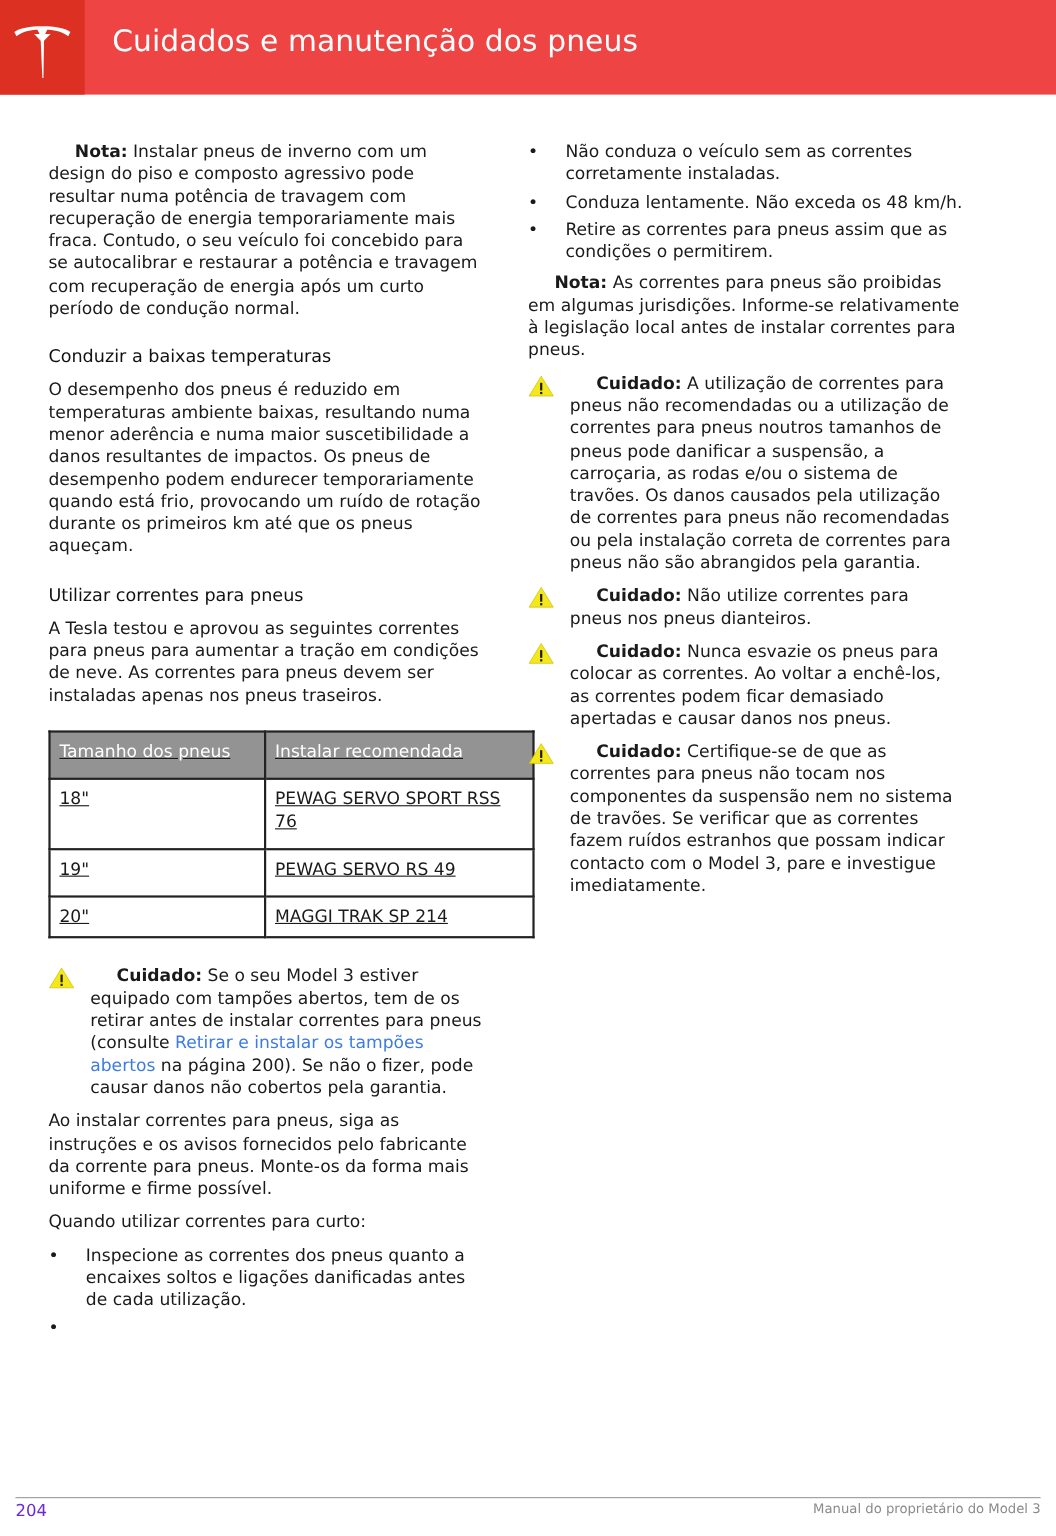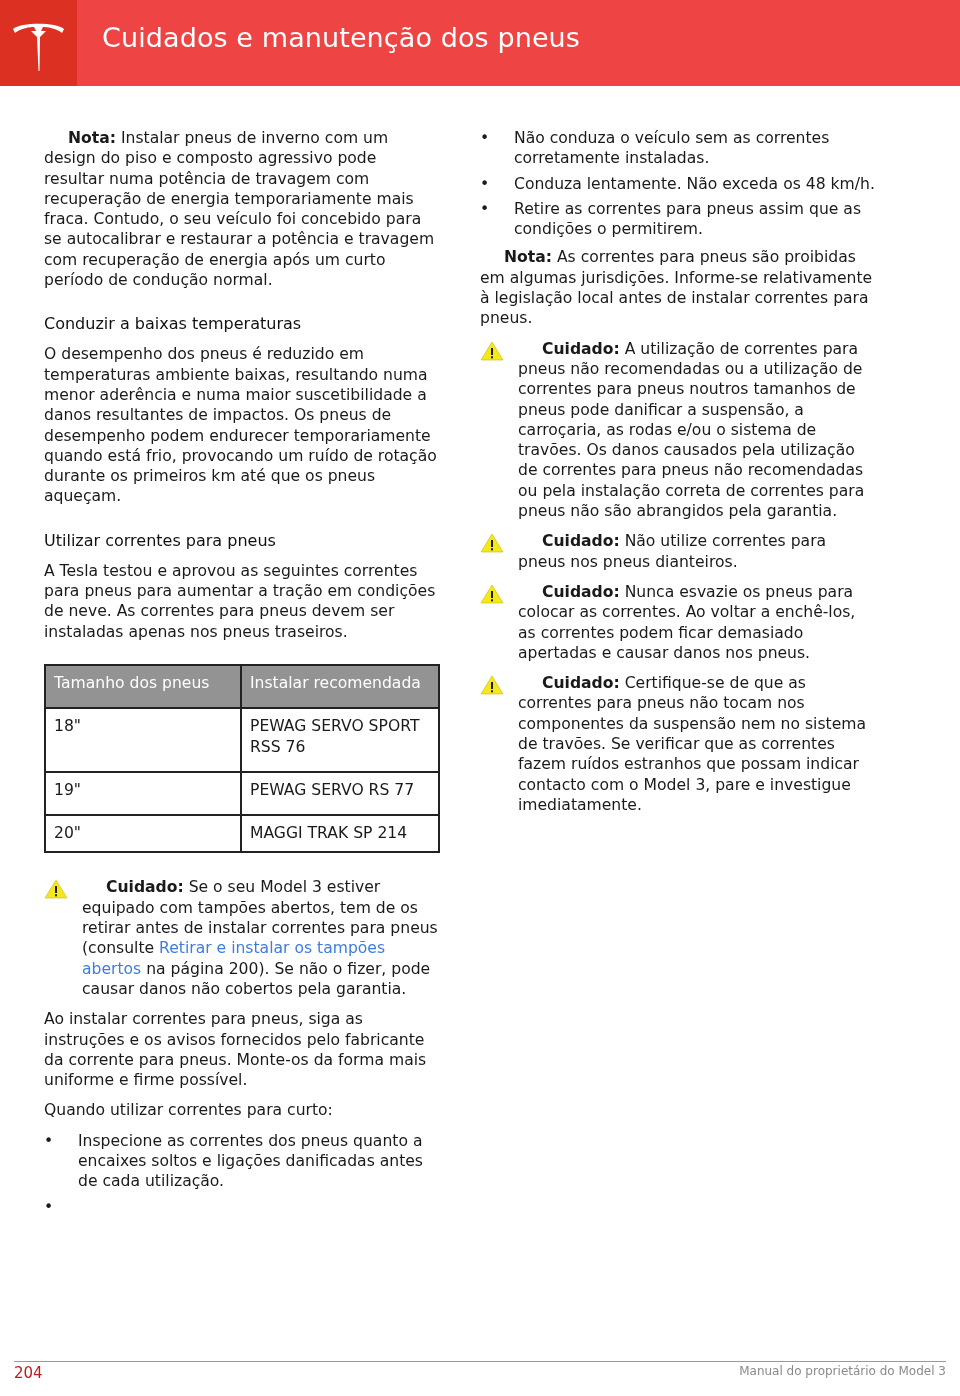--- a/index.html
+++ b/index.html
@@ -22,27 +22,27 @@
 
   ul.bullets { list-style: none; margin-bottom: 8px; }
   ul.bullets li { position: relative; padding-left: 34px; margin-bottom: 5px; }
   ul.bullets li .dot { position: absolute; left: 0; top: 0; }
 
   .caution { position: relative; padding-left: 38px; margin-bottom: 10px; }
   .caution .warn { position: absolute; left: 0; top: 2px; }
 
   a.link { color: #3e7ce0; text-decoration: none; }
 
-  table.chains { border-collapse: collapse; width: 396px; margin-top: 22px; margin-bottom: 24px; font-size: 15.6px; line-height: 20.3px; }
+  table.chains { border-collapse: collapse; width: 442px; margin-top: 22px; margin-bottom: 24px; font-size: 15.6px; line-height: 20.3px; text-decoration: underline; }
   table.chains th, table.chains td { border: 2px solid #222; text-align: left; vertical-align: top; padding: 7px 8px 14px 8px; }
   table.chains th { background: #939393; color: #fff; font-weight: normal; }
   table.chains th:first-child, table.chains td:first-child { width: 196px; }
 
   .footer-line { position: absolute; left: 14px; top: 1361px; width: 932px; height: 1px; background: #9a9a9a; }
-  .footer-page { position: absolute; left: 14px; top: 1364px; font-size: 15px; color: #b91c1c; }
+  .footer-page { position: absolute; left: 14px; top: 1364px; font-size: 15px; color: #6d28d9; }
   .footer-title { position: absolute; right: 14px; top: 1364px; font-size: 12px; color: #8a8a8a; }
 </style>
 </head>
 <body>
 
 <div class="header">
   <div class="logo-box">
     <svg width="55" height="54" viewBox="0 0 55 54">
       <path d="M2 10 C10 3, 45 3, 53 10 L51 14 C45 9, 36 8, 32 8 L29 14 L26 14 L23 8 C19 8, 10 9, 4 14 Z" fill="#ffffff"></path>
       <path d="M20 12 L35 12 L29 18 L28.5 52 L27.5 52 L26 18 Z" fill="#ffffff"></path>
@@ -67,21 +67,21 @@
         <th>Instalar recomendada</th>
       </tr>
     </thead>
     <tbody>
       <tr>
         <td>18"</td>
         <td>PEWAG SERVO SPORT RSS 76</td>
       </tr>
       <tr>
         <td>19"</td>
-        <td>PEWAG SERVO RS 77</td>
+        <td>PEWAG SERVO RS 49</td>
       </tr>
       <tr>
         <td style="padding-bottom:8px;">20"</td>
         <td style="padding-bottom:8px;">MAGGI TRAK SP 214</td>
       </tr>
     </tbody>
   </table>
 
   <div class="caution">
     <svg class="warn" width="24" height="20" viewBox="0 0 24 20">

